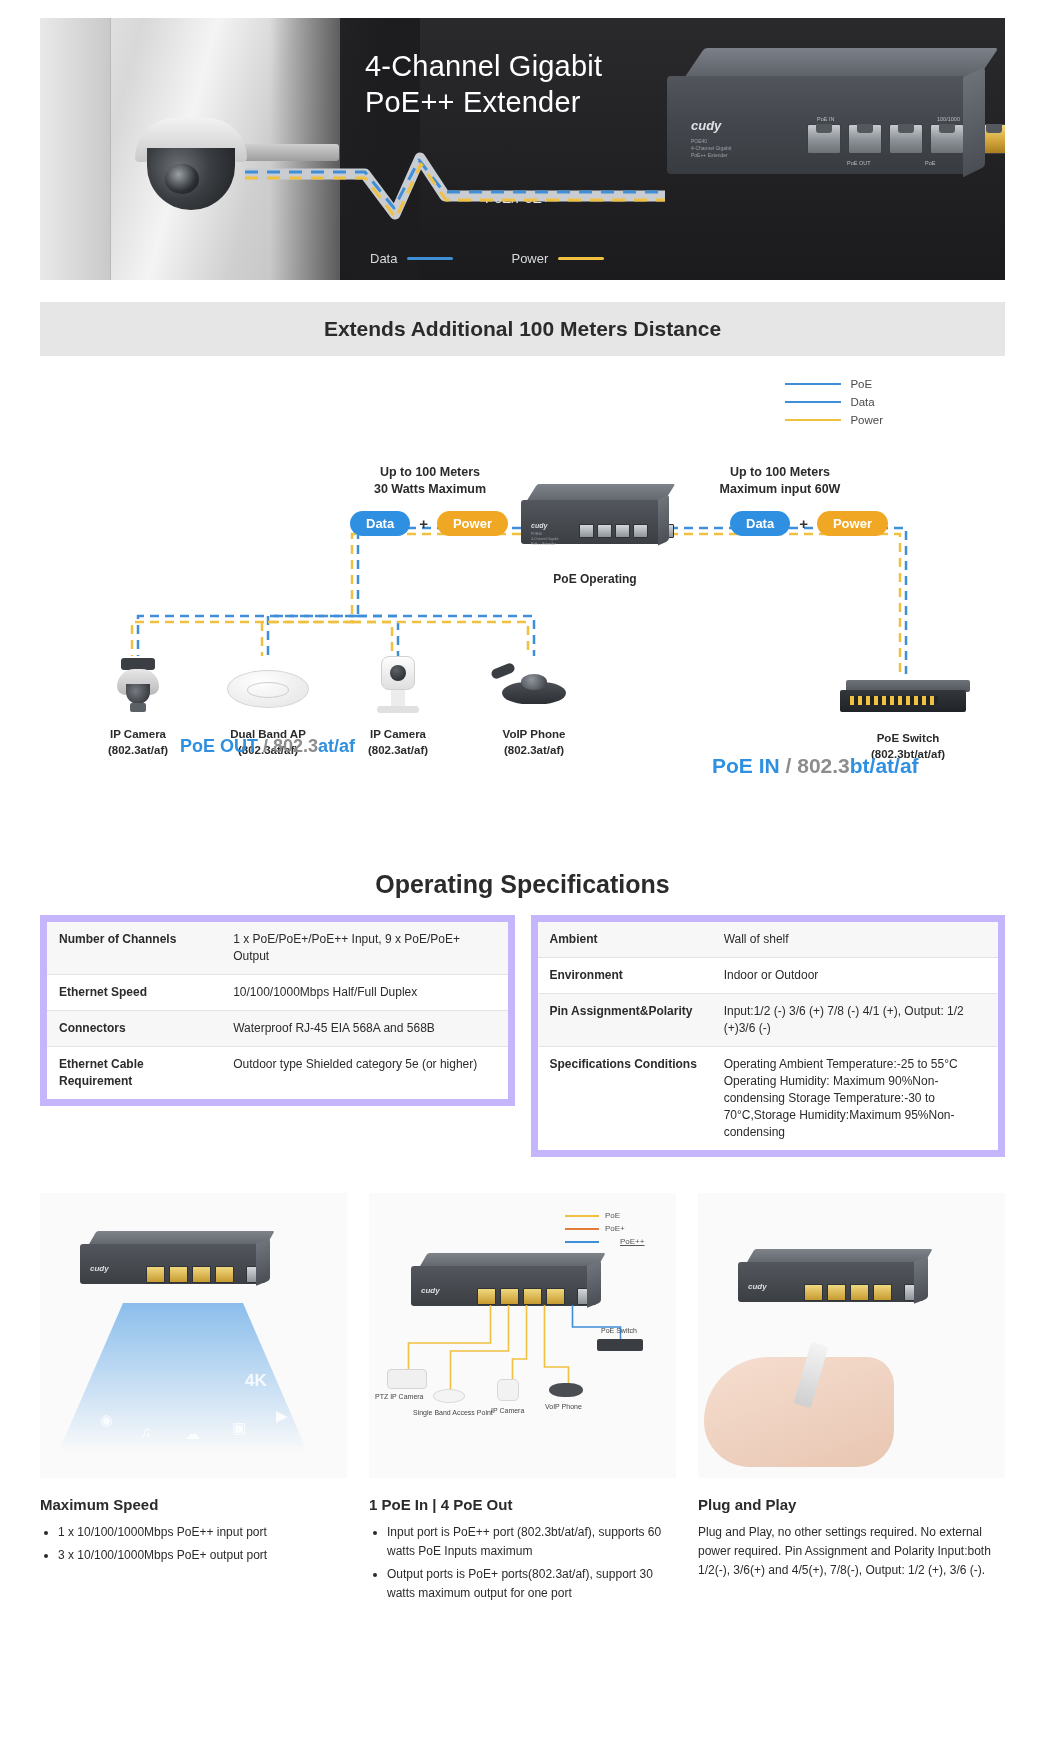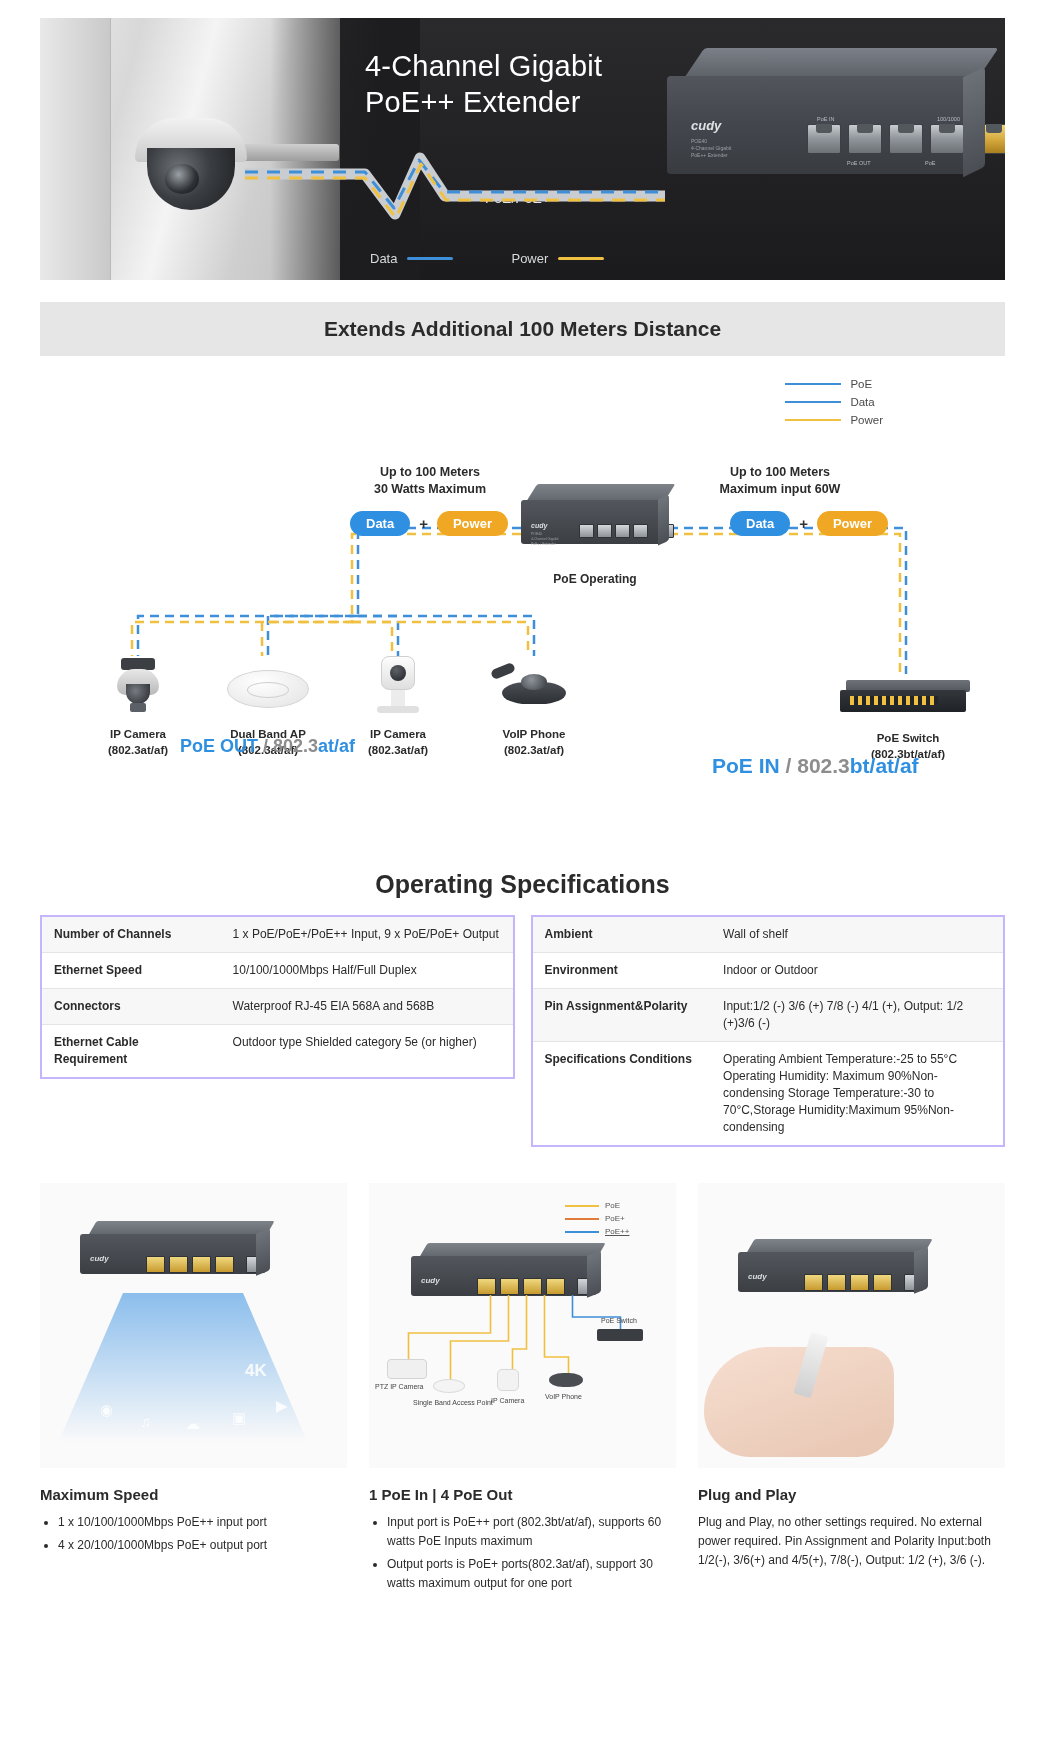--- a/index.html
+++ b/index.html
@@ -156,21 +156,21 @@
   .dev .icon { height:60px; position:relative; }
 
   .poe-out-lbl { position:absolute; left:140px; top:380px; font-size:18px; font-weight:bold; }
   .poe-in-lbl { position:absolute; left:672px; top:398px; font-size:21px; font-weight:bold; }
   .c-blue { color:#2f8fe0; }
   .c-grey { color:#8d8d8d; }
 
   
   .specs-title { text-align:center; font-size:25px; font-weight:bold; margin: 4px 0 16px; }
   .specs { display:flex; gap:16px; margin:0 40px; align-items:flex-start;}
-  .spec-table { flex:1; border:2px solid #c4b5fd; border-collapse:collapse; width:100%; }
+  .spec-table { flex:1; border:7px solid #c4b5fd; border-collapse:collapse; width:100%; }
   .spec-table tr { border-bottom:1px solid #e4e4e4; }
   .spec-table tr:last-child { border-bottom:none; }
   .spec-table td { padding:9px 12px; font-size:12px; line-height:17px; vertical-align:top; }
   .spec-table td.k { width:38%; font-weight:bold; }
   .spec-table tr:nth-child(odd) { background:#f7f7f7; }
   .spec-table tr:nth-child(even) { background:#fff; }
 
   
   .features { display:flex; gap:22px; margin:36px 40px 0; }
   .feat { flex:1; }
@@ -464,36 +464,36 @@
         <div class="beam-ico" style="left:205px;top:178px;font-weight:bold;font-size:17px;">4K</div>
         <div class="beam-ico" style="left:60px;top:218px;">◉</div>
         <div class="beam-ico" style="left:100px;top:230px;">♫</div>
         <div class="beam-ico" style="left:145px;top:232px;">☁</div>
         <div class="beam-ico" style="left:192px;top:226px;">▣</div>
         <div class="beam-ico" style="left:236px;top:214px;">▶</div>
       </div>
       <h3>Maximum Speed</h3>
       <ul>
         <li>1 x 10/100/1000Mbps PoE++ input port</li>
-        <li>4 x 20/100/1000Mbps PoE+ output port</li>
+        <li>3 x 10/100/1000Mbps PoE+ output port</li>
       </ul>
     </div>
 
     <div class="feat">
       <div class="feat-img">
         <div style="position:absolute;left:196px;top:16px;font-size:8px;line-height:13px;color:#555;">
           <div style="display:flex;align-items:center;gap:6px;">
             <span style="display:block;width:34px;height:2px;background:#f0c040;"></span>
             <span>PoE</span>
           </div>
           <div style="display:flex;align-items:center;gap:6px;">
             <span style="display:block;width:34px;height:2px;background:#e07b39;"></span>
             <span>PoE+</span>
           </div>
-          <div style="display:flex;align-items:center;gap:6px;text-decoration:underline;">
+          <div style="display:flex;align-items:center;gap:21px;text-decoration:underline;">
             <span style="display:block;width:34px;height:2px;background:#3f8fd8;"></span>
             <span>PoE++</span>
           </div>
         </div>
 
         <div class="mini-switch" style="left:42px;top:60px;">
           <div class="ms-top"></div>
           <div class="ms-face">
             <div class="ms-brand">cudy</div>
             <div class="ms-ports">

